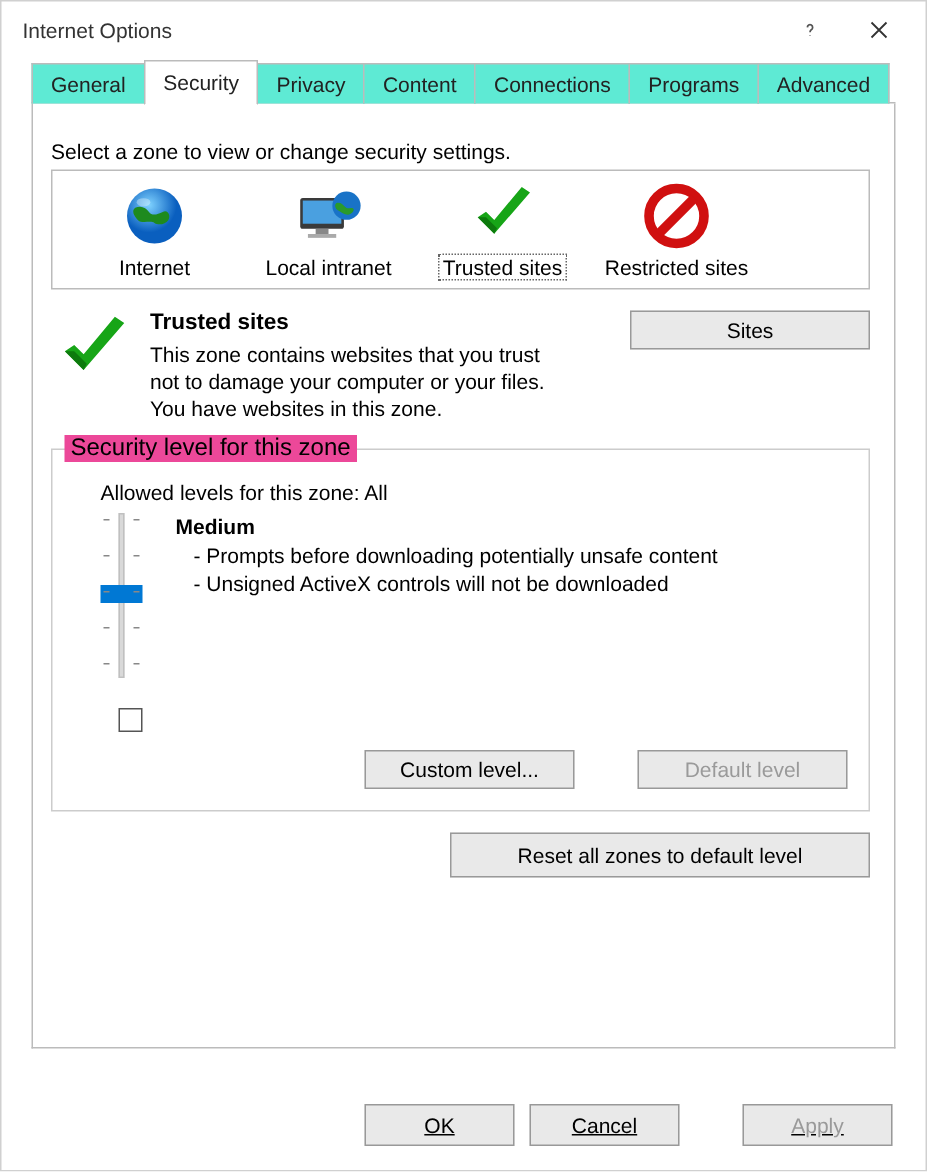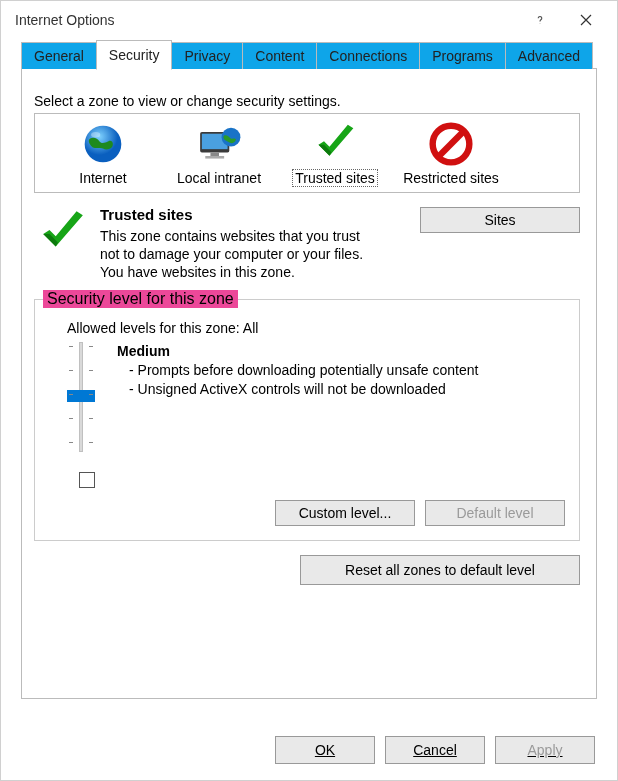--- a/index.html
+++ b/index.html
@@ -50,21 +50,21 @@
       content:"";
       position:absolute;
       left:20px; right:20px; bottom:0;
       border-bottom:1px solid #bbb;
       z-index:0;
     }
     .tab {
       padding: 5px 12px 5px;
       border: 1px solid #bbb;
       border-bottom: none;
-      background: #0ea5e9;
+      background: #5eead4;
       margin-right: -1px;
       font-size: 14px;
       color: #222;
       position:relative;
       z-index:1;
       cursor: default;
     }
     .tab.active {
       background: #fff;
       border-bottom: 1px solid #fff;
@@ -137,21 +137,21 @@
       border: 1px solid #999;
       background: #e9e9e9;
       height: 26px;
       font-size: 14px;
       font-family: inherit;
       cursor: default;
       padding: 0 10px;
       min-width: 90px;
     }
     .winbtn.wide { width: 100%; }
-    .winbtn:disabled { color: #9a9a9a; }
+    .winbtn:disabled { color: #9a9a9a; margin-left: 32px; }
     .group {
       margin-top: 18px;
       position: relative;
       border: 1px solid #ccc;
       padding: 20px 14px 14px 14px;
     }
     .group > .legend {
       position: absolute;
       top: -10px;
       left: 8px;

